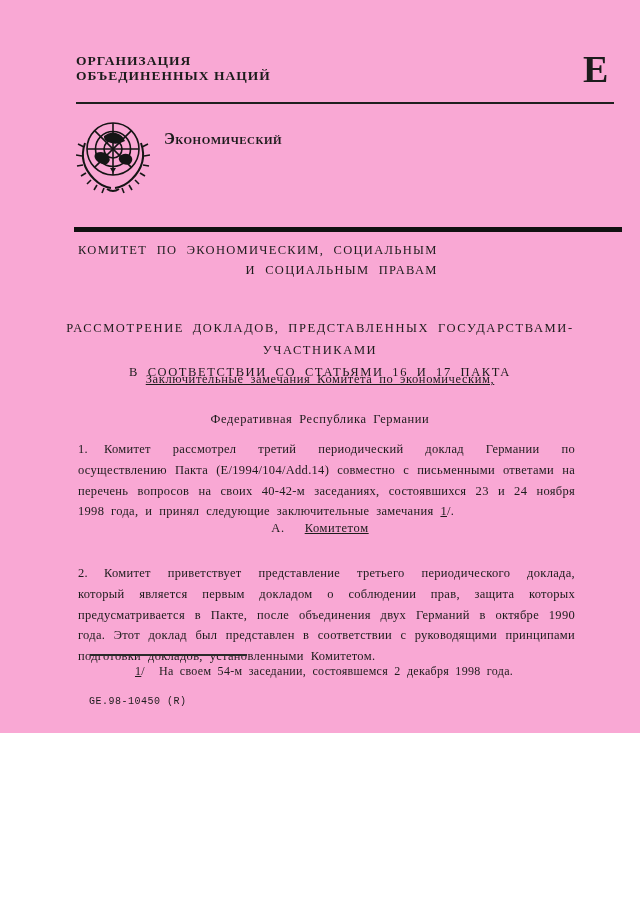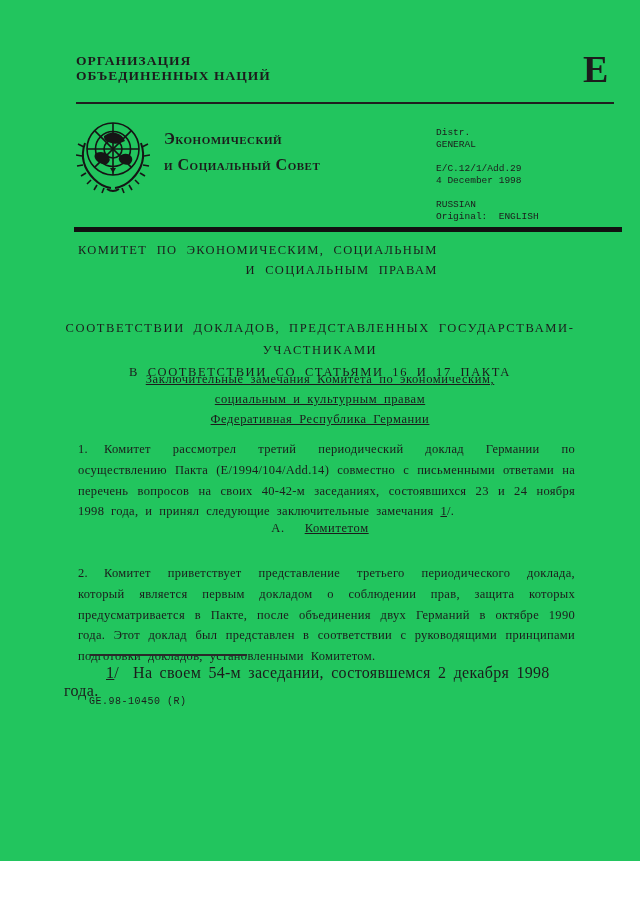--- a/index.html
+++ b/index.html
@@ -1,20 +1,20 @@
 <!DOCTYPE html>
 <html><head>
 <meta charset="utf-8">
 <style>
   * { margin:0; padding:0; box-sizing:border-box; }
   html,body { background:#ffffff; }
   body { font-family:"Liberation Serif", serif; color:#1c1c1c; }
   .page {
-    position:relative; width:640px; height:861px; margin:0 auto;
-    background:#22c55e; overflow:hidden;
+    position:relative; width:640px; height:733px; margin:0 auto;
+    background:#f9a8d4; overflow:hidden;
   }
   
   .org-block { position:absolute; top:53px; left:76px;
     font-size:13.5px; font-weight:bold; letter-spacing:1px; line-height:15px; }
   .letter-e { position:absolute; top:50px; left:583px;
     font-size:38px; font-weight:bold; line-height:38px; }
   .thin-rule { position:absolute; top:102px; left:76px; width:538px; height:2px; background:#1f1f1f; }
   .emblem { position:absolute; top:116px; left:76px; }
   .council { position:absolute; top:126px; left:164px;
     font-size:16px; font-weight:bold; font-variant:small-caps;
@@ -24,34 +24,34 @@
   .info-group { margin-bottom:13px; }
   .thick-rule { position:absolute; top:227px; left:74px; width:548px; height:5px; background:#111; }
   
   .committee { position:absolute; top:241px; left:78px;
     font-size:12.5px; letter-spacing:1.3px; word-spacing:5px; line-height:19.5px;text-align:right; }
   .center-col { position:absolute; left:40px; width:560px; text-align:center; }
   .doc-title { top:317px; font-size:12.5px; letter-spacing:1.6px; word-spacing:4px; line-height:22px; }
   .subtitle { top:369px; font-size:12.5px; letter-spacing:0.6px; word-spacing:3px; line-height:20px; }
   .subtitle .u { text-decoration:underline; }
   .country { top:412px; font-size:12.5px; letter-spacing:0.6px; word-spacing:3px; }
-  .country .u { text-decoration:underline; }
+  .country .u { }
   .para { position:absolute; left:78px; width:497px;
     font-size:12.5px; line-height:20.8px; text-align:justify;
     letter-spacing:0.3px; word-spacing:3.5px; }
   .para-1 { top:439px; }
   .para-2 { top:563px; }
   .pnum { margin-right:16px; }
   .fn-ref { text-decoration:underline; }
   .section-head { top:521px; font-size:12.5px; letter-spacing:0.6px; }
   .section-head .lbl { margin-right:20px; }
   .section-head .u { text-decoration:underline; }
   .fn-rule { position:absolute; top:654px; left:90px; width:157px; height:2px; background:#2a2a2a; }
-  .footnote { position:absolute; top:664px; left:64px; width:497px;
-    font-size:16px; letter-spacing:0.3px; word-spacing:3px; }
+  .footnote { position:absolute; top:664px; left:93px; width:497px;
+    font-size:12px; letter-spacing:0.3px; word-spacing:3px; }
   .footnote .indent { display:inline-block; width:42px; }
   .footnote .gap { display:inline-block; width:14px; }
   .footer-code { position:absolute; top:696px; left:89px;
     font-family:"Liberation Mono", monospace; font-size:10px; letter-spacing:0.5px; }
 </style>
 </head>
 <body>
 
 <div class="page">
 
@@ -98,53 +98,37 @@
           <line x1="64" y1="57" x2="69" y2="60"></line>
         <line x1="59" y1="64" x2="63" y2="68"></line>
           <line x1="53" y1="69" x2="56" y2="74"></line>
         <line x1="46" y1="72" x2="48" y2="77"></line>
       </g>
     </svg>
   </div>
 
   <div class="council">
     <div>Экономический</div>
-    <div>и Социальный Совет</div>
   </div>
 
-  <div class="info-block">
-    <div class="info-group">
-      <div>Distr.</div>
-      <div>GENERAL</div>
-    </div>
-    <div class="info-group">
-      <div>E/C.12/1/Add.29</div>
-      <div>4 December 1998</div>
-    </div>
-    <div class="info-group">
-      <div>RUSSIAN</div>
-      <div><span>Original:</span>&nbsp;&nbsp;<span>ENGLISH</span></div>
-    </div>
-  </div>
 
   <div class="thick-rule"></div>
 
   <div class="committee">
     <div>КОМИТЕТ ПО ЭКОНОМИЧЕСКИМ, СОЦИАЛЬНЫМ</div>
     <div>И СОЦИАЛЬНЫМ ПРАВАМ</div>
   </div>
 
   <div class="center-col doc-title">
-    <div>СООТВЕТСТВИИ ДОКЛАДОВ, ПРЕДСТАВЛЕННЫХ ГОСУДАРСТВАМИ-УЧАСТНИКАМИ</div>
+    <div>РАССМОТРЕНИЕ ДОКЛАДОВ, ПРЕДСТАВЛЕННЫХ ГОСУДАРСТВАМИ-УЧАСТНИКАМИ</div>
     <div>В СООТВЕТСТВИИ СО СТАТЬЯМИ 16 И 17 ПАКТА</div>
   </div>
 
   <div class="center-col subtitle">
     <div><span class="u">Заключительные замечания Комитета по экономическим,</span></div>
-    <div><span class="u">социальным и культурным правам</span></div>
   </div>
 
   <div class="center-col country">
     <span class="u">Федеративная Республика Германии</span>
   </div>
 
   <p class="para para-1"><span class="pnum">1.</span><span>Комитет рассмотрел третий периодический доклад Германии по осуществлению Пакта (E/1994/104/Add.14) совместно с письменными ответами на перечень вопросов на своих 40-42-м заседаниях, состоявшихся 23 и 24 ноября 1998 года, и принял следующие заключительные замечания </span><span class="fn-ref">1</span><span>/.</span></p>
 
   <div class="center-col section-head">
     <span class="lbl">A.</span><span class="u">Комитетом</span>

